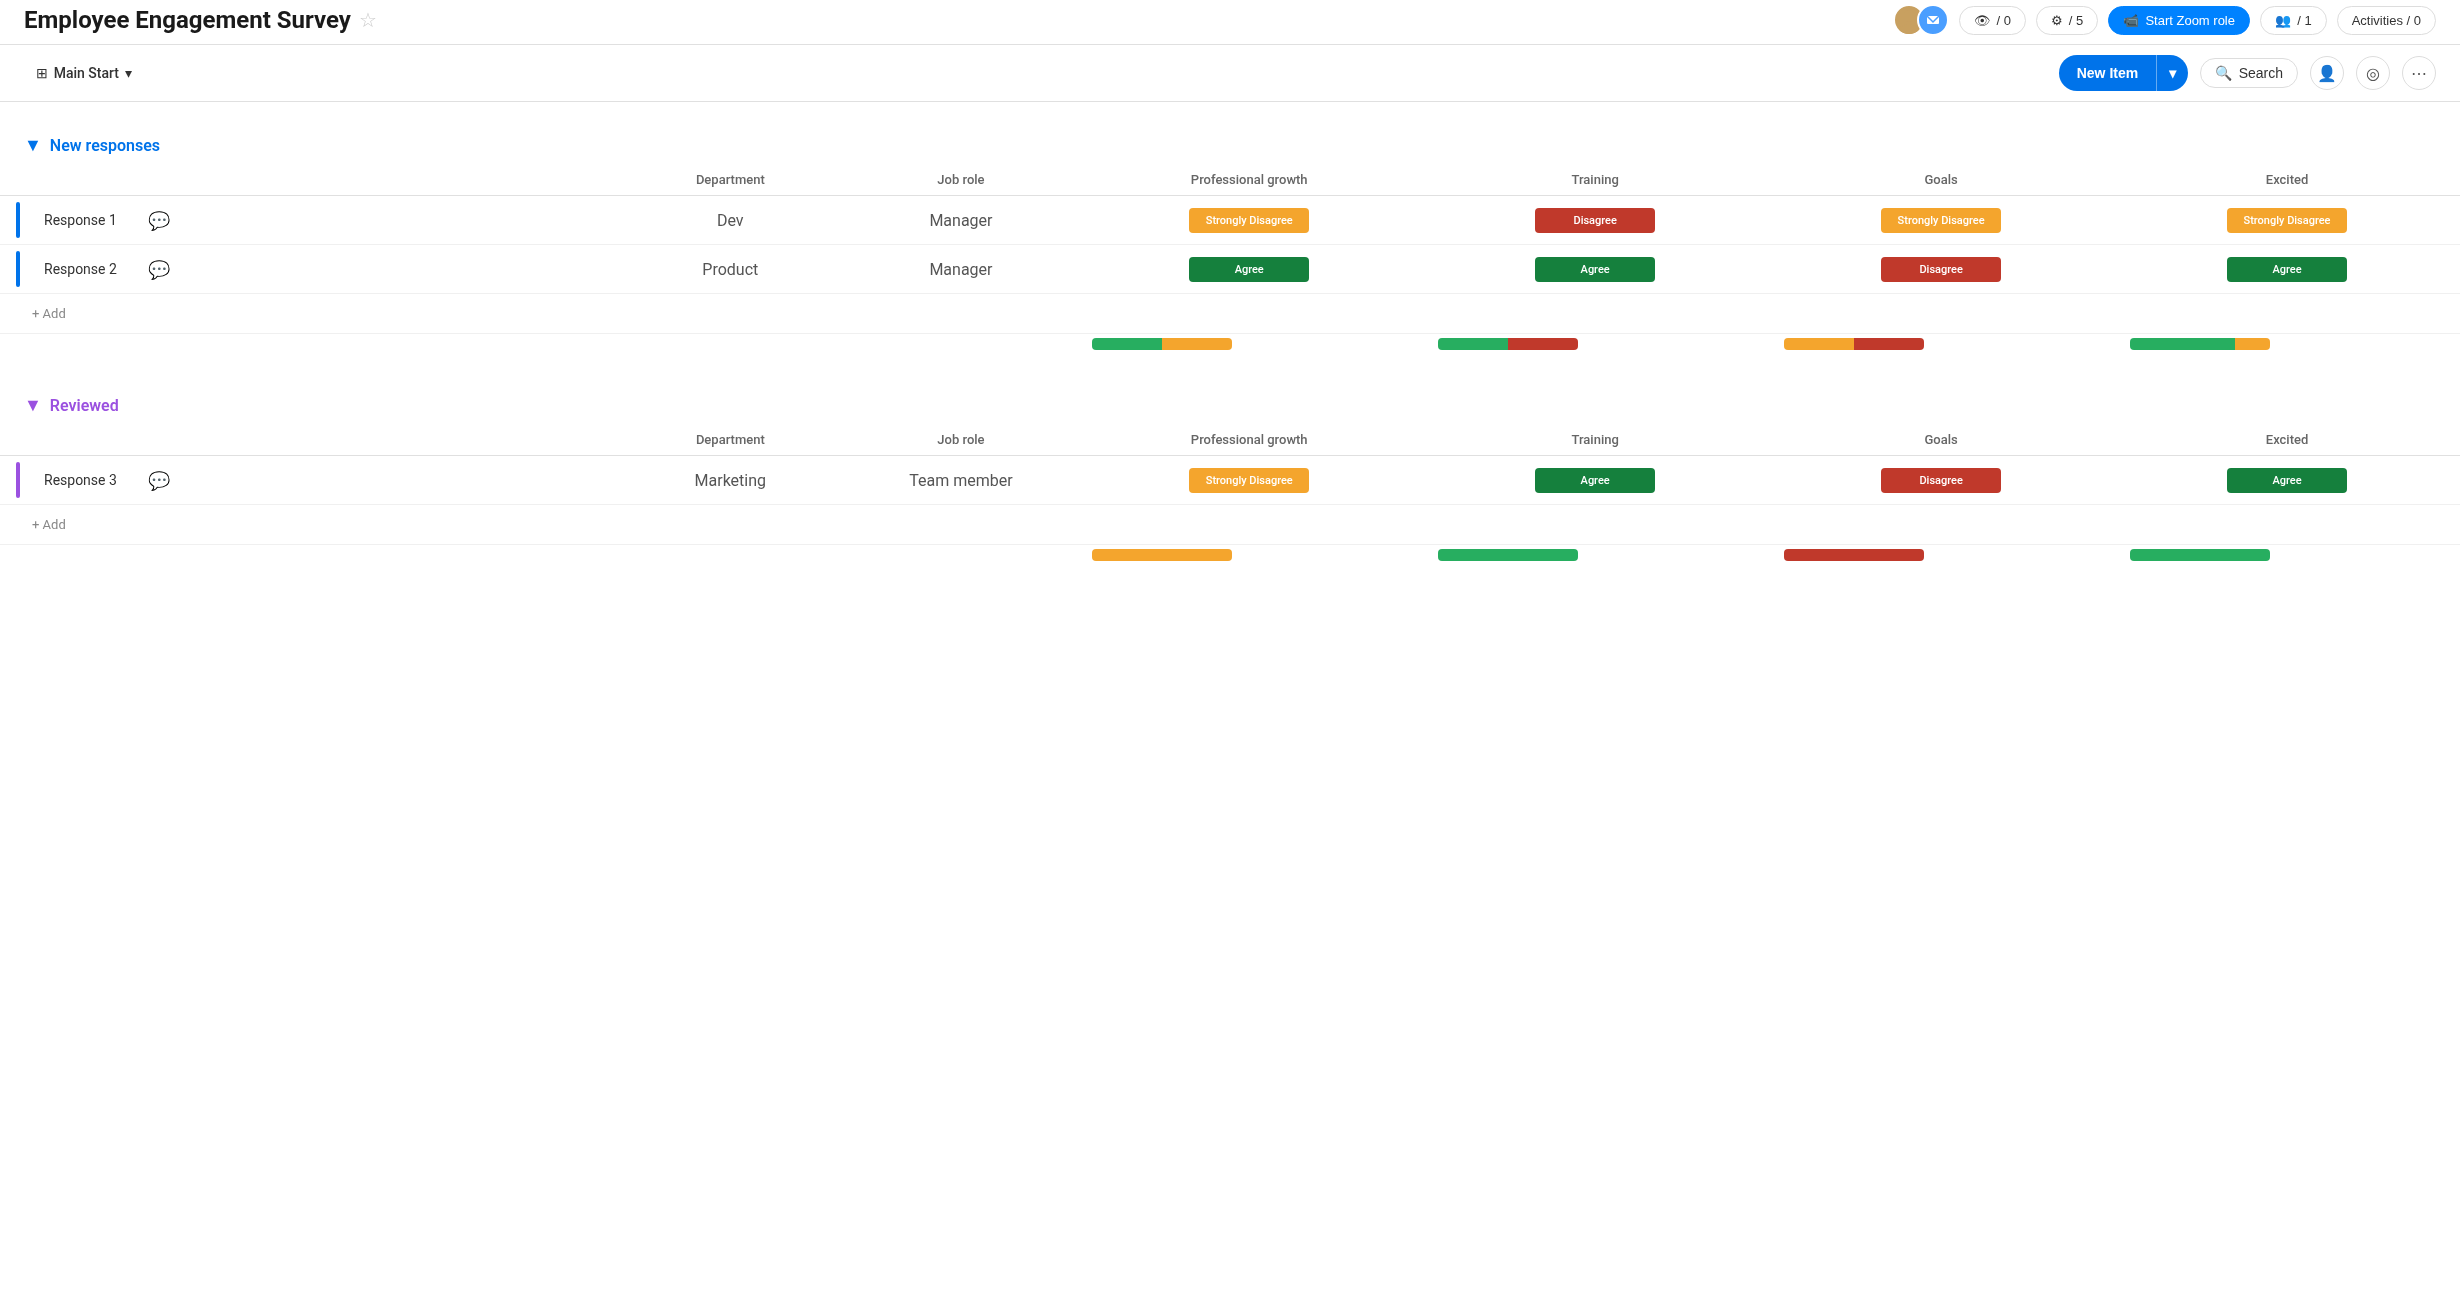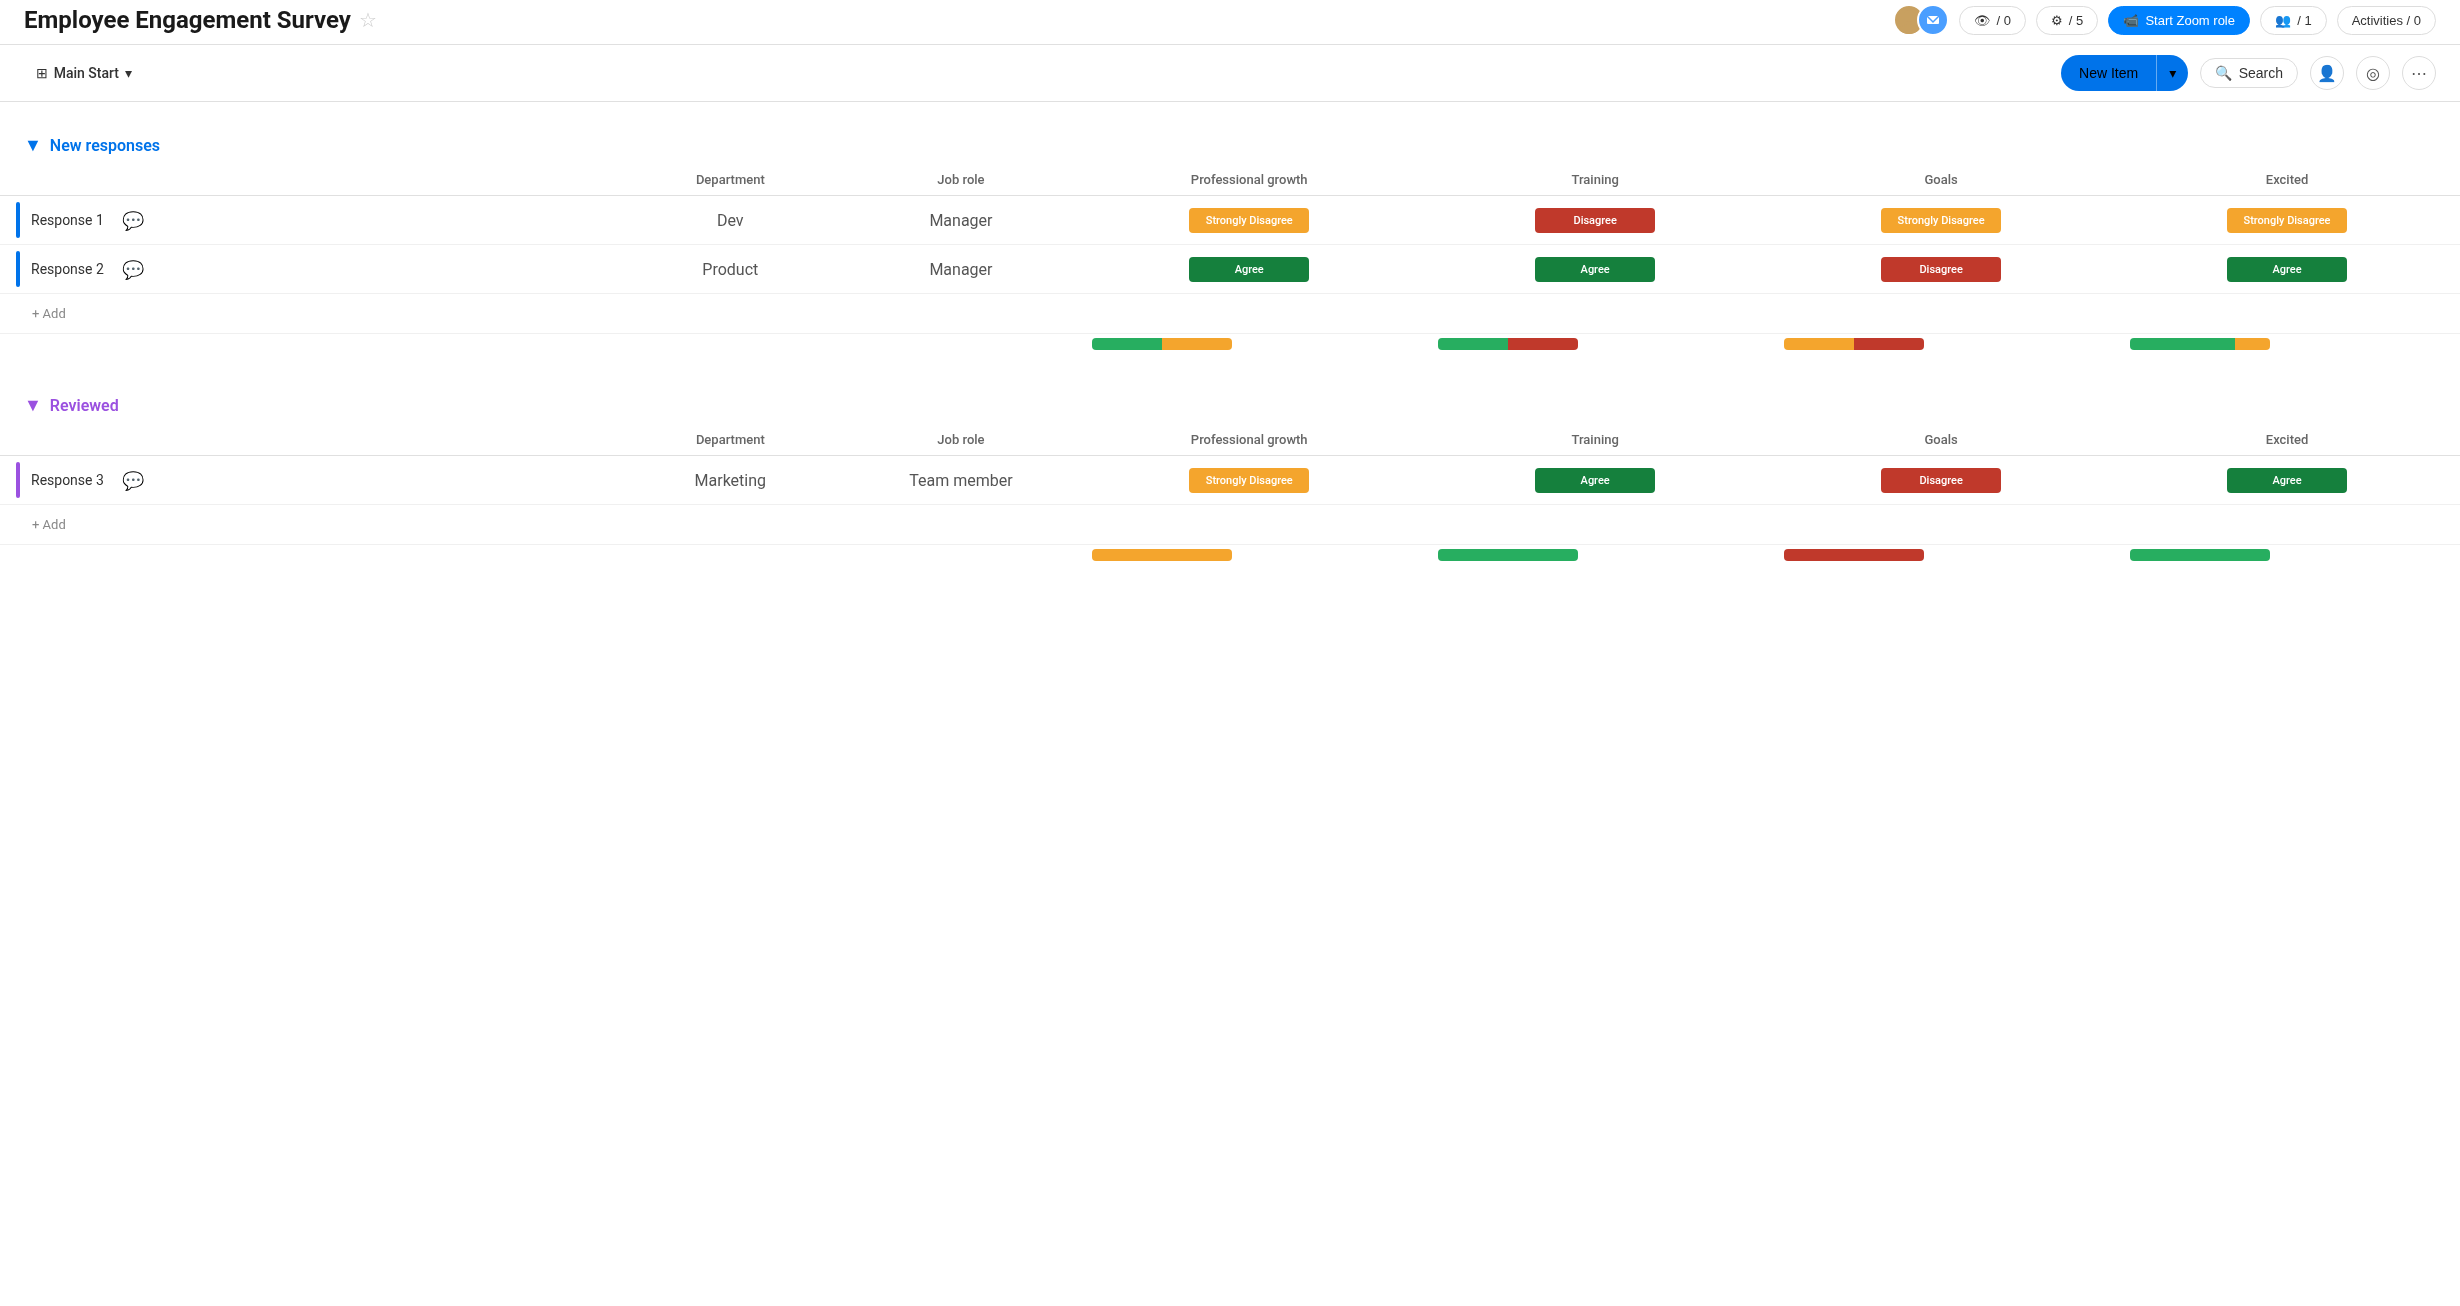--- a/index.html
+++ b/index.html
@@ -18,21 +18,21 @@
     .avatar { width: 32px; height: 32px; border-radius: 50%; background: #c8a060; border: 2px solid #fff; display: flex; align-items: center; justify-content: center; font-size: 12px; color: #fff; overflow: hidden; }
     .avatar-badge { width: 32px; height: 32px; border-radius: 50%; background: #4a9eff; border: 2px solid #fff; display: flex; align-items: center; justify-content: center; font-size: 10px; color: #fff; margin-left: -8px; }
 
     .header-btn { display: flex; align-items: center; gap: 6px; padding: 6px 14px; border-radius: 20px; border: 1.5px solid #ddd; background: #fff; cursor: pointer; font-size: 13px; color: #333; white-space: nowrap; }
     .zoom-btn { background: #0082ff; color: #fff; border-color: #0082ff; }
 
     
     .toolbar { display: flex; align-items: center; padding: 10px 24px; border-bottom: 1px solid #e0e0e0; gap: 12px; }
     .table-selector { display: flex; align-items: center; gap: 6px; padding: 6px 12px; border-radius: 6px; cursor: pointer; font-size: 14px; font-weight: 500; }
     .toolbar-spacer { flex: 1; }
-    .new-item-btn { display: flex; align-items: center; background: #0073ea; color: #000000; border-radius: 20px; border: none; cursor: pointer; font-size: 14px; font-weight: 400; overflow: hidden; }
+    .new-item-btn { display: flex; align-items: center; background: #0073ea; color: #ffffff; border-radius: 20px; border: none; cursor: pointer; font-size: 14px; font-weight: 700; overflow: hidden; }
     .new-item-main { padding: 8px 18px; }
     .new-item-divider { width: 1px; background: rgba(255,255,255,0.4); height: 36px; }
     .new-item-arrow { padding: 8px 12px; display: flex; align-items: center; }
     .search-btn { display: flex; align-items: center; gap: 6px; padding: 6px 14px; border-radius: 20px; border: 1.5px solid #ddd; background: #fff; cursor: pointer; font-size: 14px; color: #333; }
     .toolbar-icon-btn { width: 34px; height: 34px; border-radius: 50%; border: 1.5px solid #ddd; background: #fff; cursor: pointer; display: flex; align-items: center; justify-content: center; font-size: 16px; color: #555; }
 
     
     .main-content { padding: 24px 0; }
 
     
@@ -47,21 +47,21 @@
     .table-wrap { overflow-x: auto; }
     table { width: 100%; border-collapse: collapse; min-width: 900px; }
     th { font-size: 13px; font-weight: 500; color: #666; padding: 8px 16px; text-align: left; border-bottom: 1px solid #e0e0e0; background: #fff; white-space: nowrap; }
     td { padding: 6px 16px; border-bottom: 1px solid #f0f0f0; vertical-align: middle; }
 
     .col-name { width: 320px; }
     .col-dept { width: 120px; text-align: center; }
     .col-jobrole { width: 120px; text-align: center; }
     .col-rating { width: 180px; text-align: center; }
 
-    .row-name-cell { display: flex; align-items: center; gap: 11px; }
+    .row-name-cell { display: flex; align-items: center; gap: 24px; }
     .row-left-bar { width: 4px; height: 36px; border-radius: 2px; flex-shrink: 0; }
     .bar-blue { background: #0073ea; }
     .bar-purple { background: #9b51e0; }
     .row-name { font-size: 14px; color: #333; }
     .comment-icon { color: #bbb; font-size: 18px; cursor: pointer; margin-left: 8px; }
     .add-row { font-size: 13px; color: #888; cursor: pointer; padding: 6px 16px; display: flex; align-items: center; gap: 4px; }
 
     .rating-badge { display: inline-block; padding: 6px 14px; border-radius: 4px; font-size: 11px; font-weight: 500; color: #fff; white-space: nowrap; min-width: 120px; text-align: center; }
     .badge-orange { background: #f4a52d; }
     .badge-red { background: #c0392b; }

